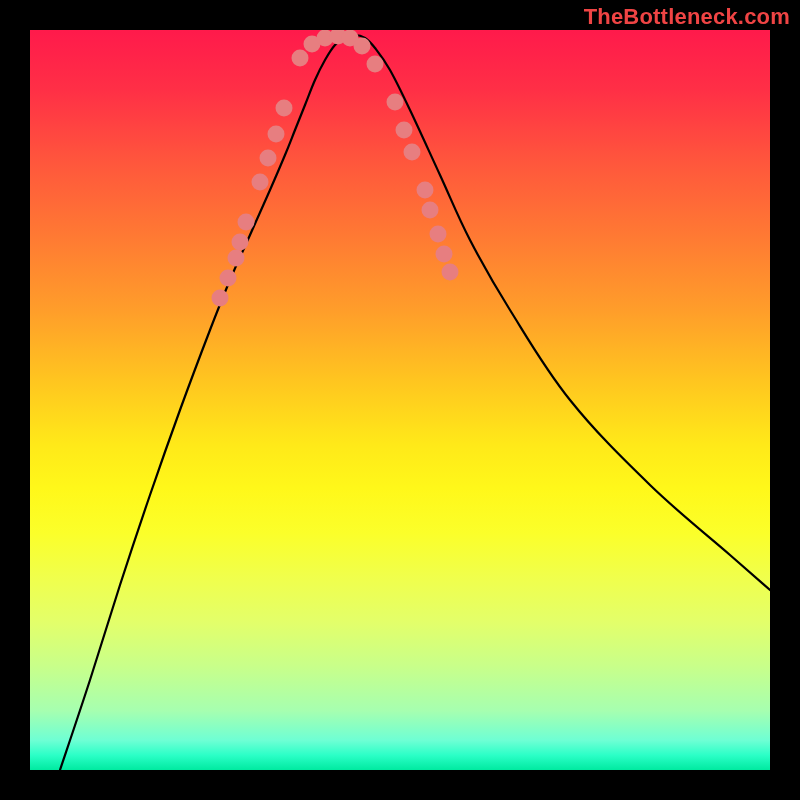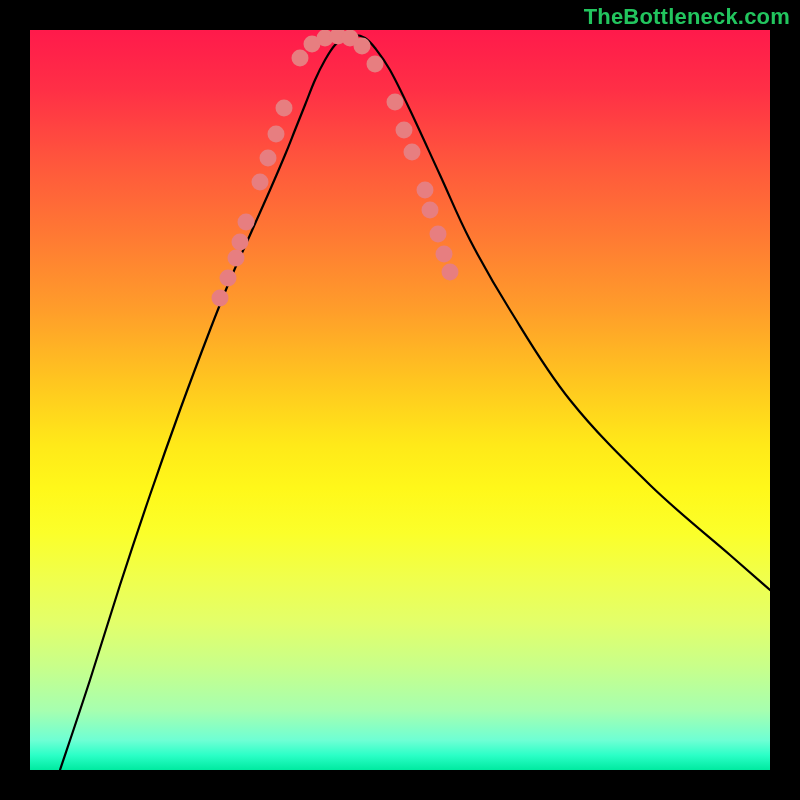--- a/index.html
+++ b/index.html
@@ -14,21 +14,21 @@
   .frame {
     position: absolute;
     left: 0; top: 0;
     width: 800px; height: 800px;
     background: #000;
   }
   .watermark {
     position: absolute;
     top: 4px;
     right: 10px;
-    color: #22c55e;
+    color: #ef4444;
     font-size: 22px;
     font-weight: 600;
     letter-spacing: 0.2px;
     z-index: 50;
   }
   .plot {
     position: absolute;
     left: 30px;
     top: 30px;
     width: 740px;

